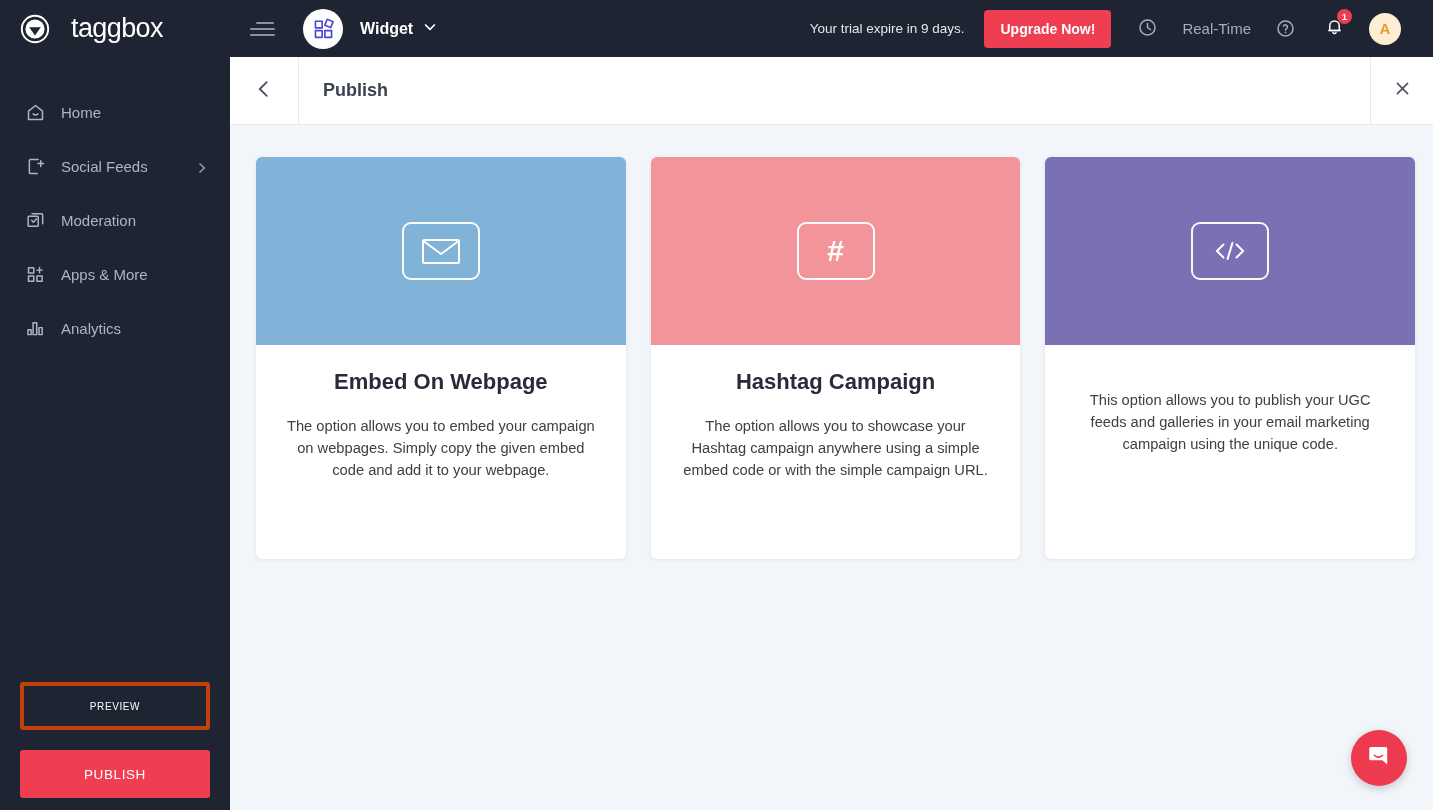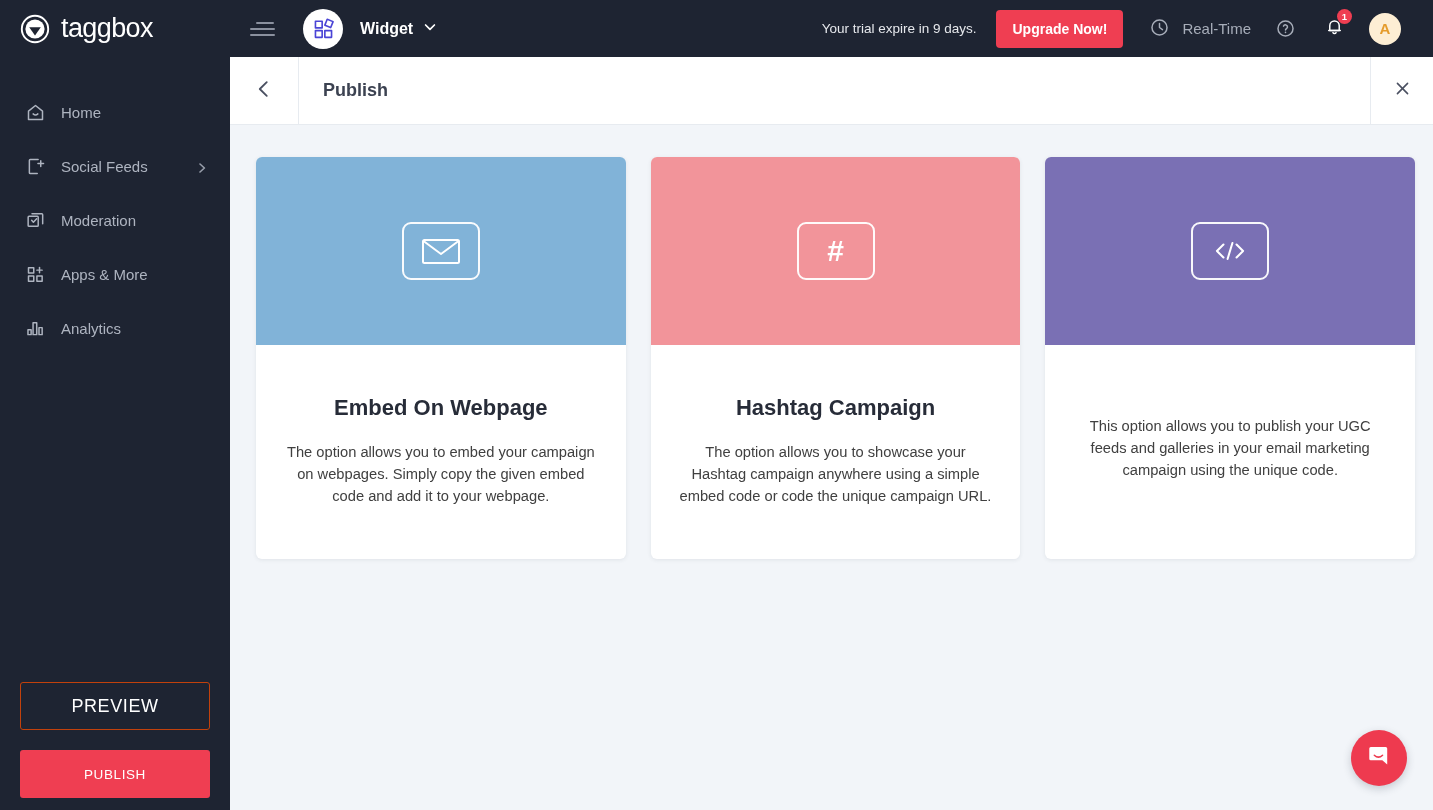--- a/index.html
+++ b/index.html
@@ -16,21 +16,21 @@
     width: 230px; height: 810px;
     background: #1e2432;
     display: flex; flex-direction: column;
     flex: 0 0 230px;
     position: relative;
   }
   .logo-row {
     height: 57px; display: flex; align-items: center;
     padding-left: 20px;
   }
-  .logo-wrap { display: flex; align-items: center; gap: 11px; }
+  .logo-wrap { display: flex; align-items: center; gap: 21px; }
   .logo-mark { width: 30px; height: 30px; }
   .logo-text {
     color: #ffffff; font-size: 27px; letter-spacing: -0.6px;
     font-weight: 400; line-height: 1;
   }
   .nav { padding-top: 28px; }
   .nav-item {
     display: flex; align-items: center;
     height: 54px; padding: 0 22px 0 24px;
     color: #aeb4c0; font-size: 15px; cursor: pointer;
@@ -41,23 +41,23 @@
     display: flex; align-items: center; justify-content: center;
     margin-right: 15px;
   }
   .nav-label { flex: 1 1 auto; white-space: nowrap; }
   .nav-chev { width: 12px; height: 12px; opacity: .85; }
 
   .side-actions {
     position: absolute; left: 20px; bottom: 12px; width: 190px;
   }
   .btn-preview {
-    height: 48px; width: 190px; border: 1px solid #c2410c;
+    height: 48px; width: 190px; border: 4px solid #c2410c;
     background: transparent; color: #ffffff;
-    font-size: 18px; letter-spacing: .6px; cursor: pointer;
+    font-size: 10px; letter-spacing: .6px; cursor: pointer;
     border-radius: 3px; margin-bottom: 20px;
     font-family: "Liberation Sans", sans-serif;
   }
   .btn-publish {
     height: 48px; width: 190px; border: none;
     background: #ef3e52; color: #ffffff;
     font-size: 13.5px; letter-spacing: .6px; cursor: pointer;
     border-radius: 3px;
     font-family: "Liberation Sans", sans-serif;
   }
@@ -93,21 +93,21 @@
   }
   .spacer { flex: 1 1 auto; }
   .trial-text { color: #e6e8ec; font-size: 13.5px; white-space: nowrap; }
   .btn-upgrade {
     background: #ef3e52; color: #fff; border: none; border-radius: 4px;
     height: 38px; padding: 0 16px; margin-left: 20px;
     font-size: 14px; font-weight: bold; cursor: pointer; white-space: nowrap;
     font-family: "Liberation Sans", sans-serif;
   }
   .realtime {
-    display: flex; align-items: center; gap: 12px;
+    display: flex; align-items: center; gap: 24px;
     color: #a7adb9; font-size: 15px; margin-left: 26px; cursor: pointer;
     white-space: nowrap;
   }
   .help-ico { margin-left: 24px; cursor: pointer; display: flex; }
   .bell-wrap { margin-left: 28px; position: relative; cursor: pointer; display: flex; }
   .bell-badge {
     position: absolute; top: -7px; right: -7px;
     background: #ef3e52; color: #fff; font-size: 9.5px;
     min-width: 15px; height: 15px; border-radius: 50%;
     display: flex; align-items: center; justify-content: center;
@@ -155,21 +155,21 @@
   }
   .card-banner {
     height: 188px; display: flex; align-items: center; justify-content: center;
   }
   .banner-box {
     width: 78px; height: 58px; border: 2.5px solid rgba(255,255,255,.95);
     border-radius: 9px; display: flex; align-items: center; justify-content: center;
     color: #ffffff;
   }
   .banner-hash { font-size: 30px; font-weight: bold; line-height: 1; color: #fff; }
-  .card-body { padding: 50px 26px 0; text-align: center; }
+  .card-body { padding: 24px 26px 0; text-align: center; }
   .card-title {
     font-size: 22px; font-weight: bold; color: #272c38; line-height: 1.2;
   }
   .card-desc {
     margin-top: 21px; font-size: 14.7px; color: #404040;
     line-height: 1.49;
   }
 
   .chat-fab {
     position: absolute; right: 26px; bottom: 24px;
@@ -375,21 +375,21 @@
         </div>
 
         <div class="card">
           <div class="card-banner" style="background:#f2949a">
             <div class="banner-box">
               <span class="banner-hash">#</span>
             </div>
           </div>
           <div class="card-body">
             <div class="card-title">Hashtag Campaign</div>
-            <div class="card-desc">The option allows you to showcase your Hashtag campaign anywhere using a simple embed code or code the unique campaign URL.</div>
+            <div class="card-desc">The option allows you to showcase your Hashtag campaign anywhere using a simple embed code or with the simple campaign URL.</div>
           </div>
         </div>
 
         <div class="card">
           <div class="card-banner" style="background:#7a70b4">
             <div class="banner-box">
               <svg viewBox="0 0 44 30" width="42" height="28" fill="none" stroke="#ffffff" stroke-width="2.2" stroke-linecap="round" stroke-linejoin="round">
                 <path d="M15 8 L8 15 L15 22"></path>
                 <path d="M29 8 L36 15 L29 22"></path>
                 <path d="M24.6 6.5 L19.4 23.5"></path>

